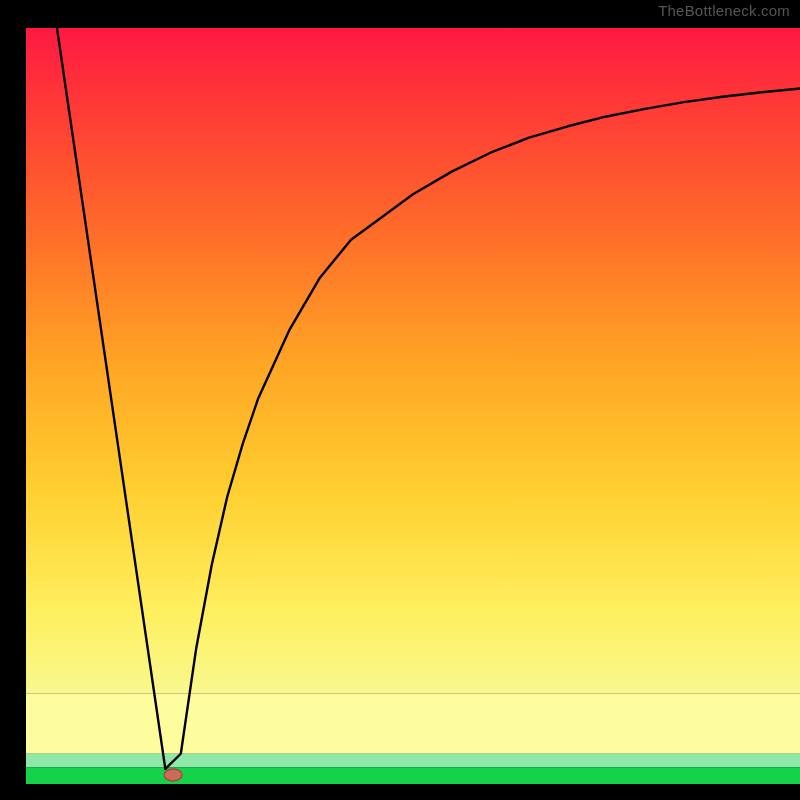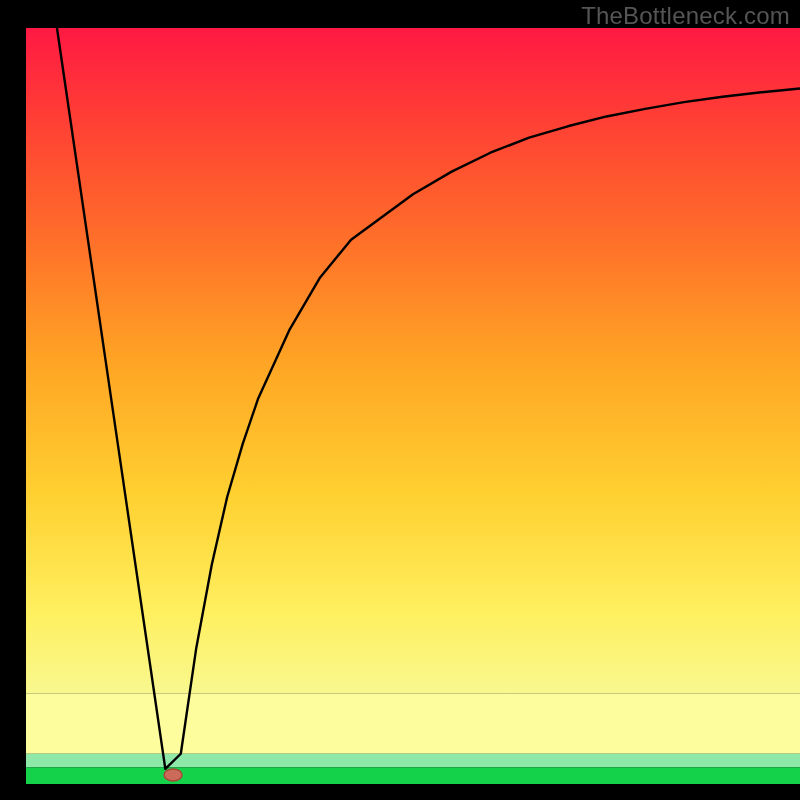--- a/index.html
+++ b/index.html
@@ -16,21 +16,21 @@
     width: 800px;
     height: 800px;
   }
   svg {
     display: block;
   }
   .watermark {
     position: absolute;
     top: 2px;
     right: 10px;
-    font-size: 24px;
+    font-size: 15px;
     font-weight: 500;
     color: #555555;
     letter-spacing: 0.2px;
     user-select: none;
   }
 </style>
 </head>
 <body>
 
 <div class="chart-container">

